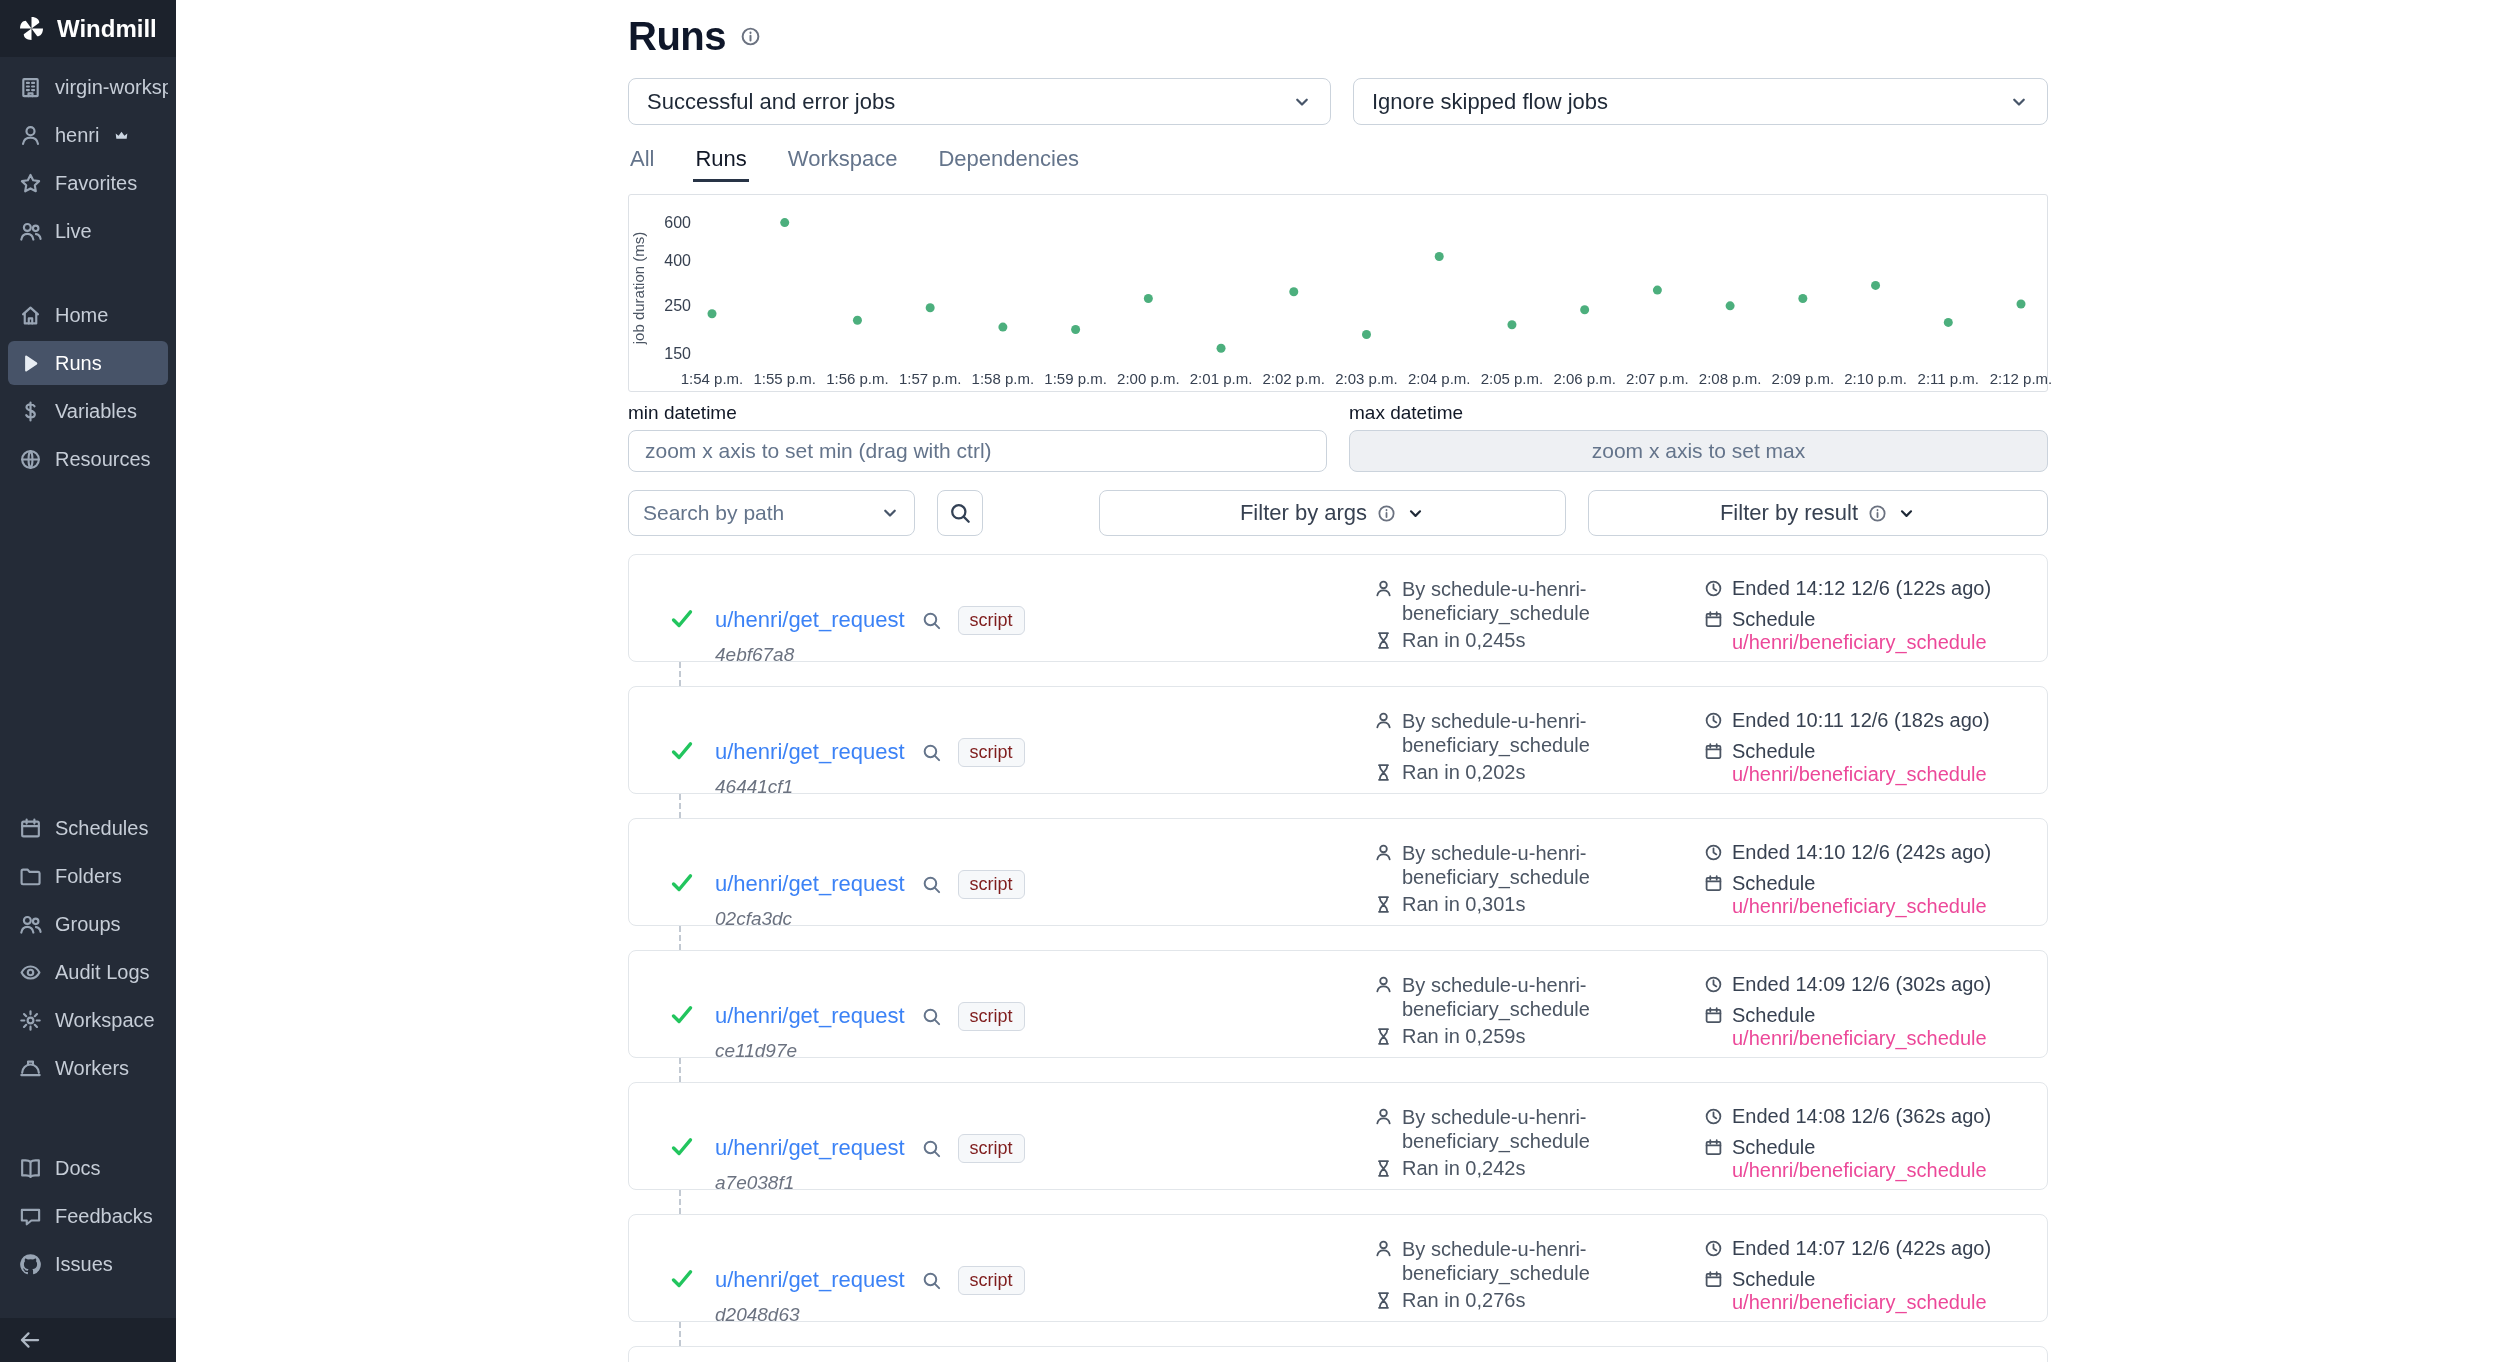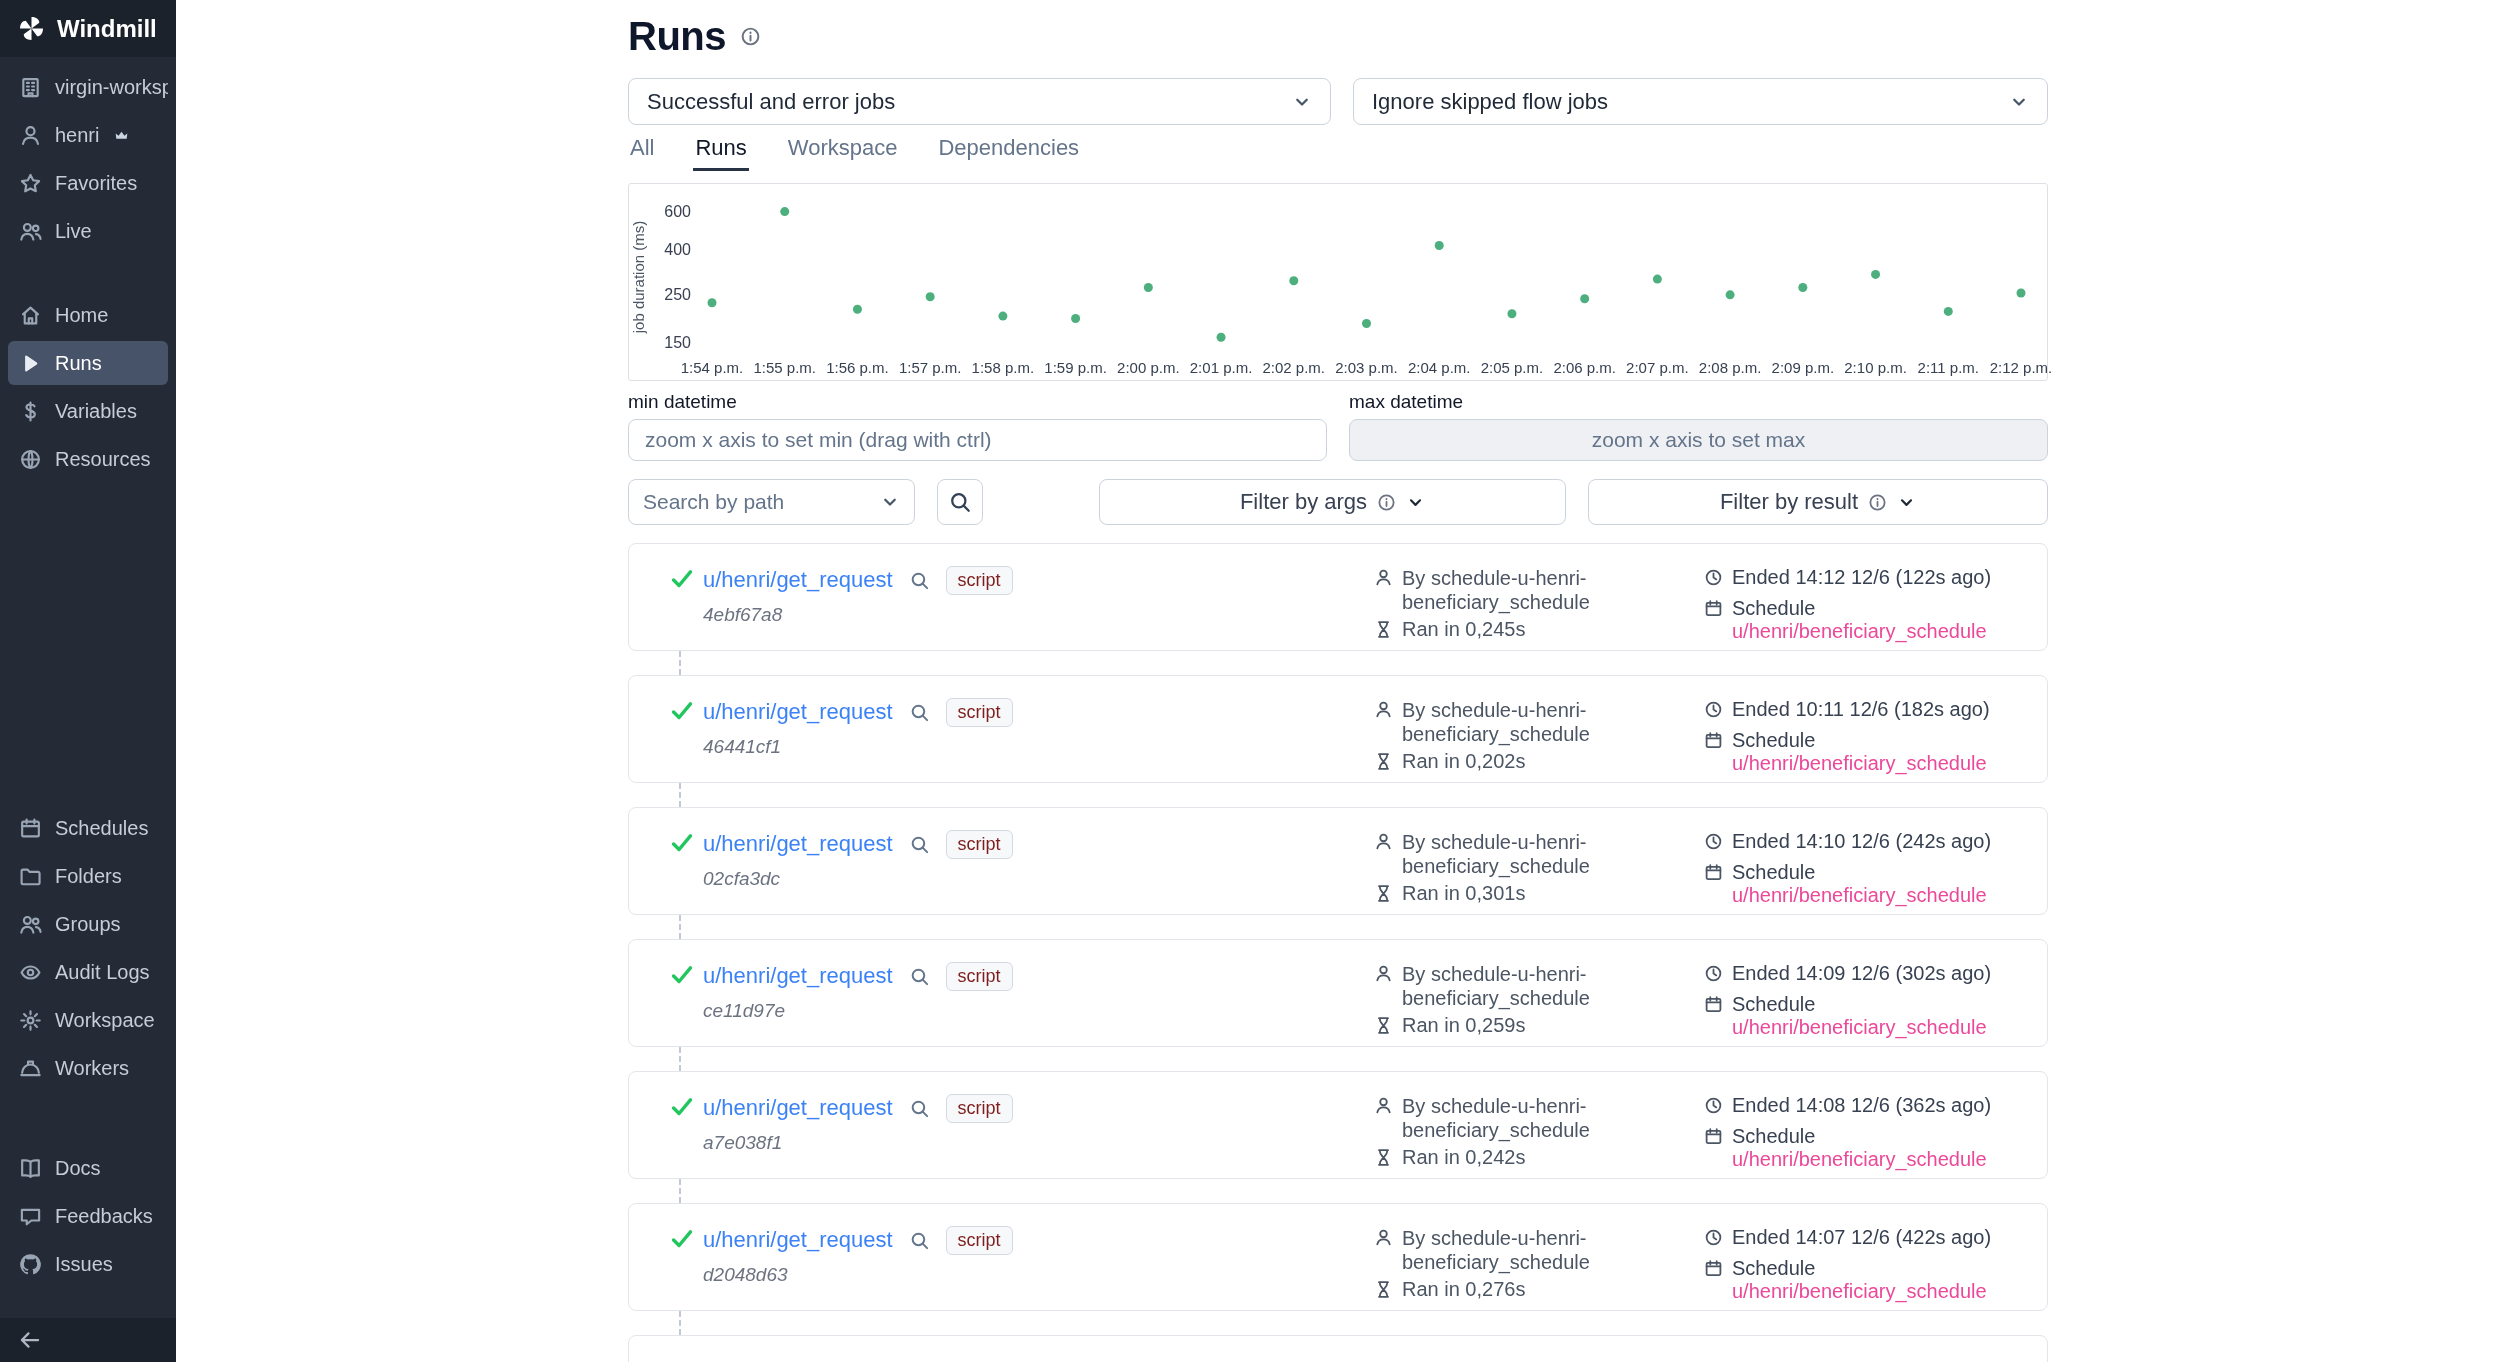--- a/index.html
+++ b/index.html
@@ -35,21 +35,21 @@
   .icon svg { width:100%; height:100%; display:block; }
   .info-ic { width:21px; height:21px; color:#6b7280; }
 
   .top-filters { display:flex; gap:22px; margin-top:22px; }
   .select { height:47px; border:1px solid #cbd3dc; border-radius:8px; background:#fff; display:flex;
     align-items:center; justify-content:space-between; padding:0 18px; font-size:22px; color:#1f2937; cursor:pointer; }
   .select .chev { width:20px; height:20px; color:#475569; }
   .sel-status { width:703px; }
   .sel-skip { width:695px; }
 
-  .tabs { display:flex; gap:37px; margin-top:6px; height:40px; }
+  .tabs { display:flex; gap:37px; margin-top:17px; height:40px; }
   .tab { font-size:22px; color:#64748b; padding:4px 2px 0; border-bottom:3px solid transparent; cursor:pointer; }
   .tab.active { color:#111827; border-color:#283446; font-weight:500; }
 
   .chart-box { margin-top:12px; border:1px solid #dde1e6; border-radius:3px; height:198px; background:#fff; cursor:crosshair; }
   .chart-box svg { overflow:visible; }
 
   .dt-row { display:flex; gap:22px; margin-top:10px; }
   .dt-col { flex:1; }
   .dt-col label { display:block; font-size:19px; color:#111827; margin-bottom:6px; }
   .dt-col input { width:100%; height:42px; border:1px solid #cbd3dc; border-radius:8px; padding:0 16px;
@@ -68,21 +68,21 @@
   .filter-btn .info-ic { width:19px; height:19px; }
   .filter-btn .chev { width:19px; height:19px; color:#1f2937; }
   .fb-args { width:467px; }
   .fb-result { width:460px; }
 
   
   #runs-list { margin-top:18px; }
   .run-card { border:1px solid #e2e6ea; border-radius:8px; height:108px; display:flex; align-items:flex-start;
     padding:22px 24px 0 40px; background:#fff; cursor:pointer; }
   .connector { height:24px; border-left:2px dashed #c2c9d2; margin-left:51px; width:0; }
-  .rc-left { display:flex; gap:8px; width:705px; flex-shrink:0; }
+  .rc-left { display:flex; gap:20px; width:705px; flex-shrink:0;margin-top:29px; }
   .check-ic { width:26px; height:26px; color:#22c55e; margin-top:0; flex-shrink:0; }
   .rc-pathrow { display:flex; align-items:center; gap:16px; }
   .rc-path { color:#3b82f6; font-size:22px; text-decoration:none; }
   .mini-ic { width:21px; height:21px; color:#64748b; }
   .badge { font-size:18px; color:#7f1d1d; background:#f6f8fa; border:1px solid #d4dae2; border-radius:6px;
     padding:3px 11px; line-height:1.15; }
   .rc-id { margin-top:9px; font-style:italic; font-size:19px; color:#6b7280; }
   .rc-mid { width:330px; flex-shrink:0; font-size:20px; color:#4b5563; }
   .rc-row { display:flex; gap:9px; align-items:flex-start; margin-bottom:4px; }
   .s-ic { width:19px; height:19px; color:#4b5563; flex-shrink:0; margin-top:2px; }

